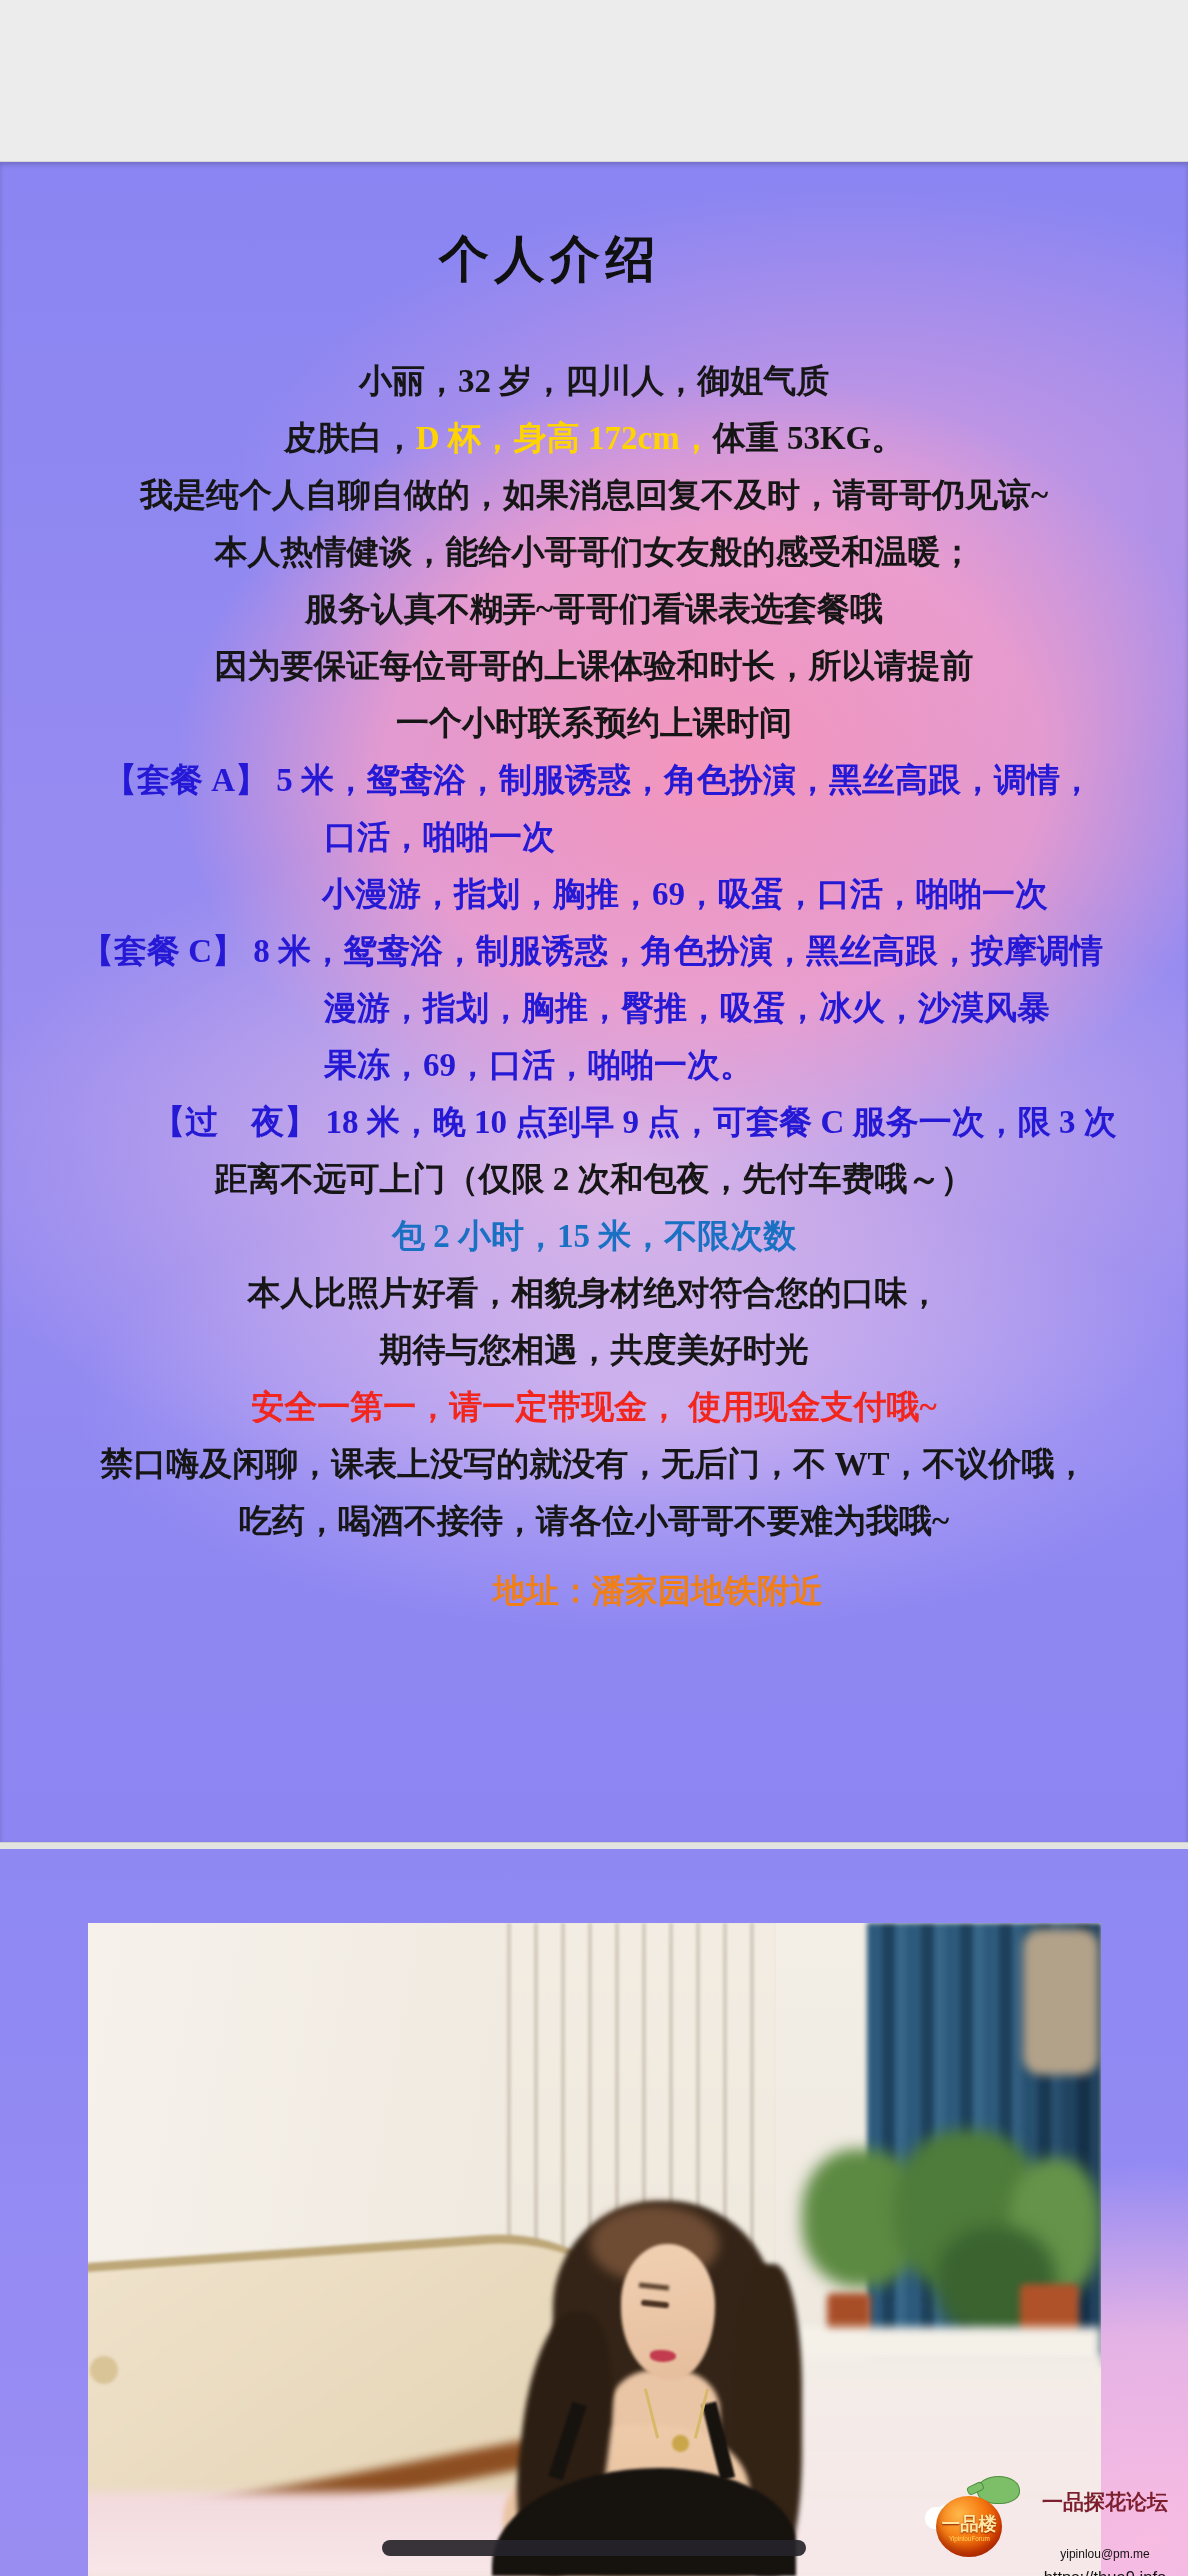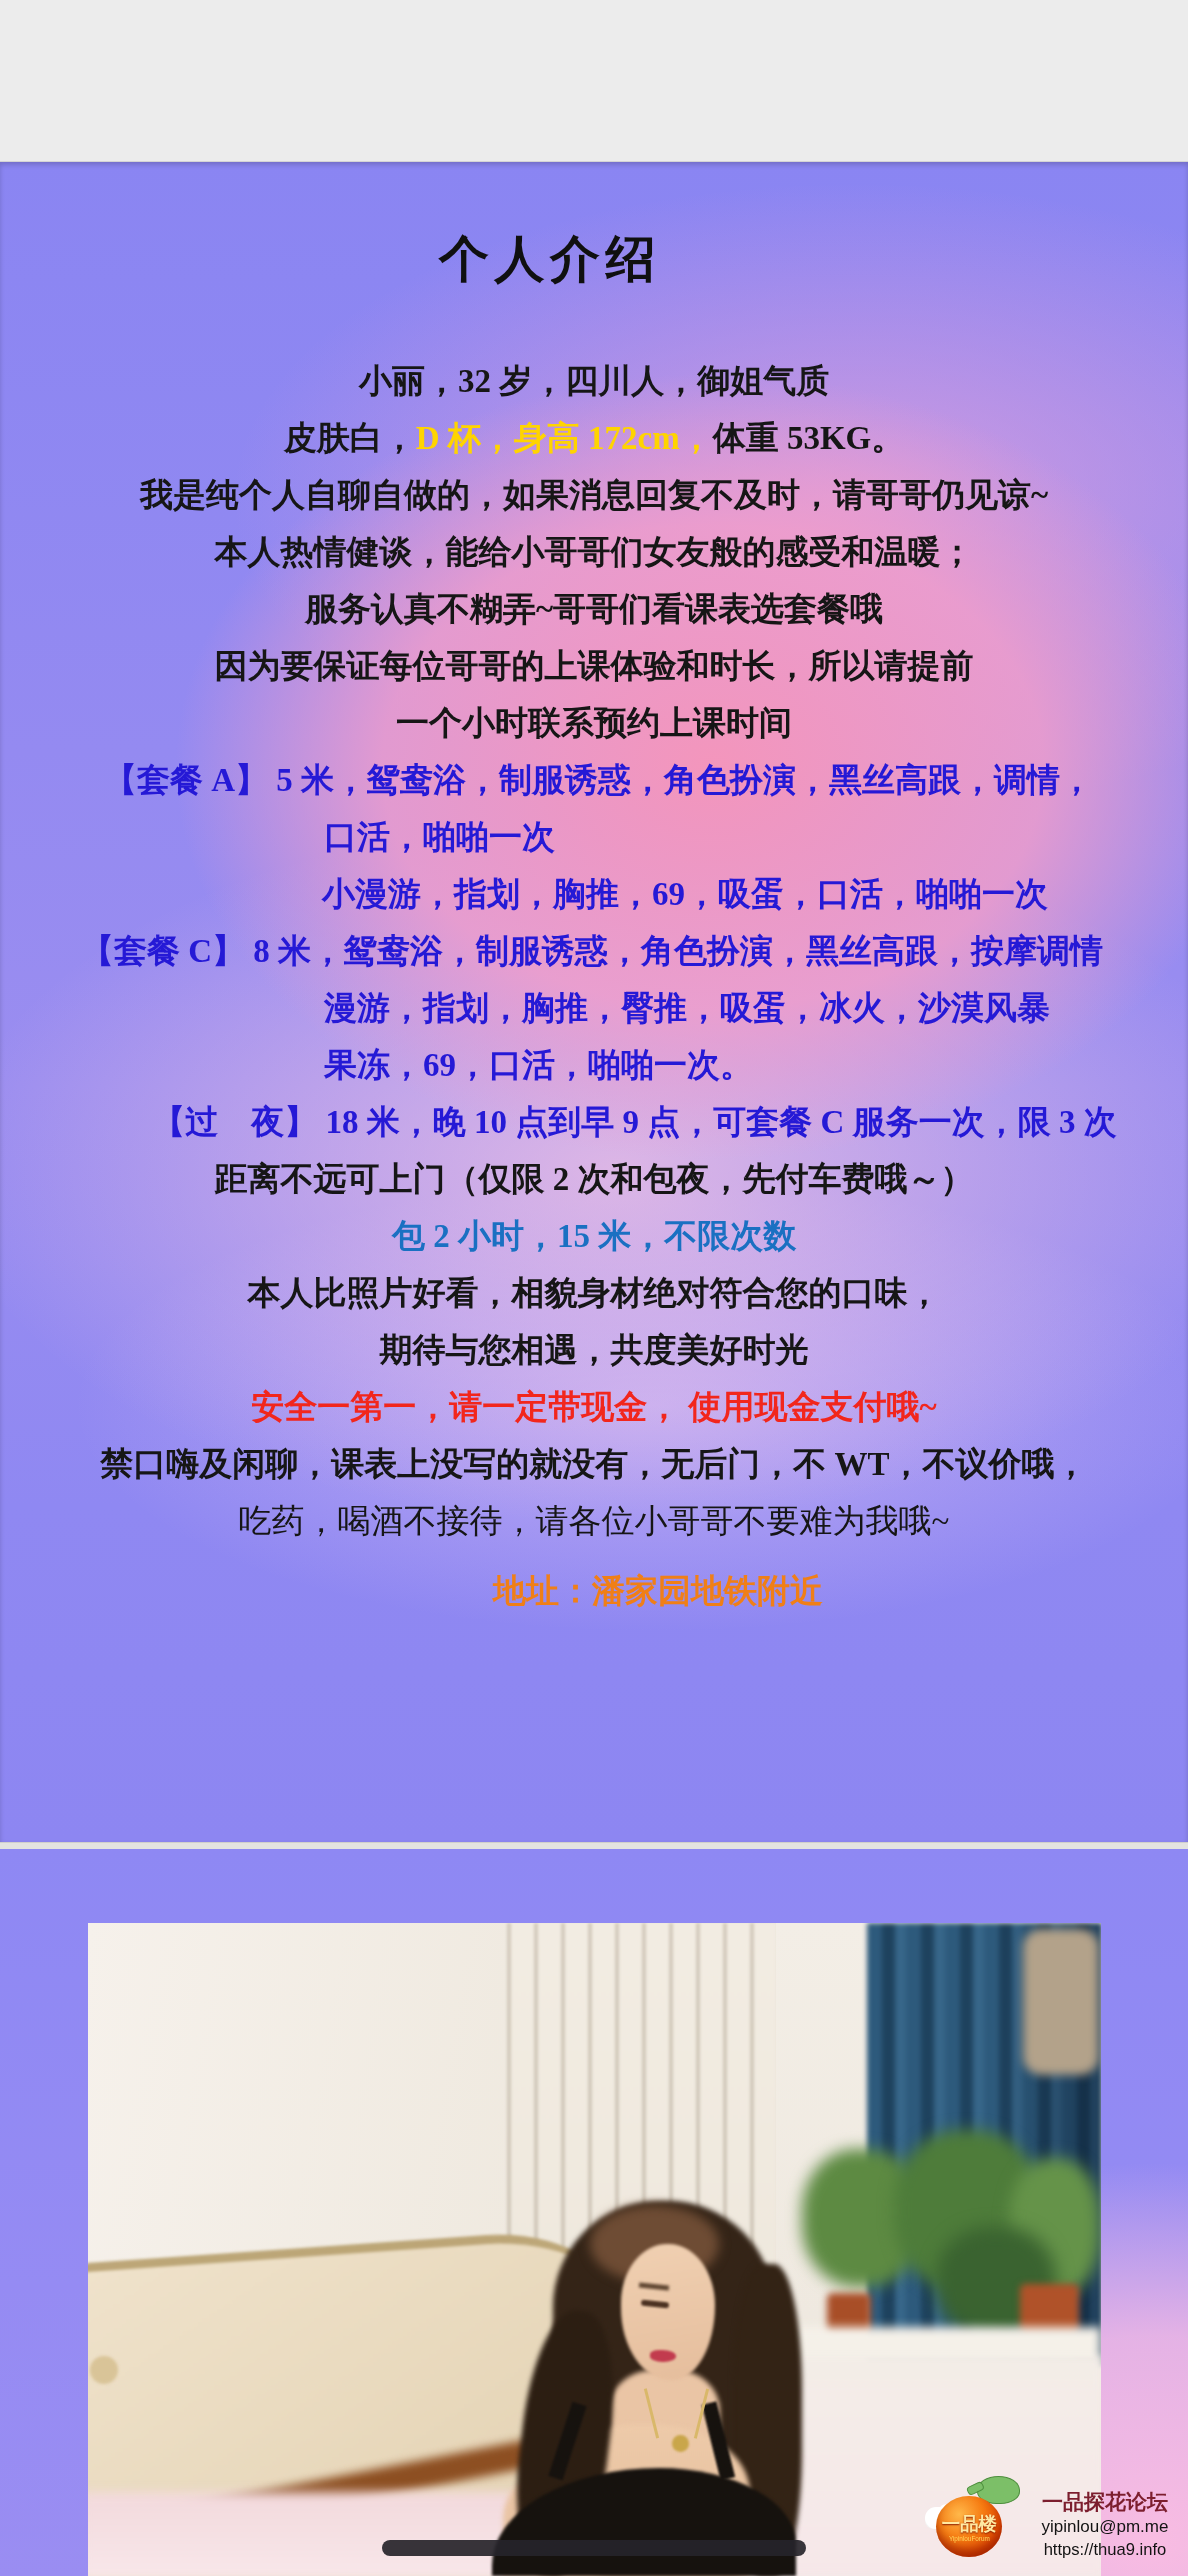--- a/index.html
+++ b/index.html
@@ -84,21 +84,21 @@
   .cloud{position:absolute;left:-3.7px;top:24px;width:46px;height:22px;background:#ffffff;border-radius:18.4px;
     box-shadow:9.2px -8.3px 0 -5.5px #ffffff,-2.8px 2.8px 0 -2.8px #f4f4f4;}
   .teapot{position:absolute;left:48px;top:-7.4px;width:41px;height:26px;background:#7cbf68;
     border:1.8px solid #4e8f3e;border-radius:50% 50% 45% 45%;}
   .teapot::before{content:"";position:absolute;left:-11px;top:7.4px;width:14.7px;height:7.4px;background:#7cbf68;
     border:1.8px solid #4e8f3e;border-radius:3.7px;transform:rotate(-25deg);}
   .cup{position:absolute;left:42px;top:20px;width:18.4px;height:22px;background:#8cc878;
     border:1.8px solid #4e8f3e;border-radius:2.8px;}
   .wm-text{position:absolute;left:100px;top:5.5px;width:152px;text-align:center;font-family:"Liberation Sans",sans-serif;}
   .wm-title{font-size:21px;font-weight:700;color:#7c1e2e;line-height:26px;white-space:nowrap;}
-  .wm-email{font-size:17px;color:#131313;line-height:23px;white-space:nowrap;}
+  .wm-email{font-size:12px;color:#131313;line-height:23px;white-space:nowrap;margin-top:28px;}
   .wm-url{font-size:16.6px;color:#131313;line-height:23px;white-space:nowrap;}
   
   .home-indicator{position:absolute;left:382px;top:2540px;width:424px;height:15.7px;border-radius:8.3px;
     background:rgba(38,36,42,.92);}
 </style>
 </head>
 <body>
 
 <div class="screen">
 
@@ -121,21 +121,21 @@
         <div class="line" style="color: rgb(37, 25, 214); font-weight: 700; text-align: left; padding-left: 81px;">【套餐 C】  8 米，鸳鸯浴，制服诱惑，角色扮演，黑丝高跟，按摩调情</div>
         <div class="line" style="color: rgb(37, 25, 214); font-weight: 700; text-align: left; padding-left: 324px;">漫游，指划，胸推，臀推，吸蛋，冰火，沙漠风暴</div>
         <div class="line" style="color: rgb(37, 25, 214); font-weight: 700; text-align: left; padding-left: 324px;">果冻，69，口活，啪啪一次。</div>
         <div class="line" style="color: rgb(37, 25, 214); font-weight: 700; text-align: center; padding-left: 81px;">【过　夜】 18 米，晚 10 点到早 9 点，可套餐 C 服务一次，限 3 次</div>
         <div class="line">距离不远可上门（仅限 2 次和包夜，先付车费哦～）</div>
         <div class="line" style="color: rgb(26, 112, 194); font-weight: 700;">包 2 小时，15 米，不限次数</div>
         <div class="line">本人比照片好看，相貌身材绝对符合您的口味，</div>
         <div class="line">期待与您相遇，共度美好时光</div>
         <div class="line" style="color: rgb(242, 38, 28);">安全一第一，请一定带现金， 使用现金支付哦~</div>
         <div class="line" style="font-weight: 700;">禁口嗨及闲聊，课表上没写的就没有，无后门，不 WT，不议价哦，</div>
-        <div class="line" style="font-weight: 400;">吃药，喝酒不接待，请各位小哥哥不要难为我哦~</div>
+        <div class="line" style="font-weight: 700;">吃药，喝酒不接待，请各位小哥哥不要难为我哦~</div>
         <div class="line" style="color: rgb(240, 127, 23); font-weight: 700; transform: translateX(64px); margin-top: 13px;">地址：潘家园地铁附近</div>
       </div>
   </div>
 
   <div class="divider"></div>
 
   <div class="page2">
     <div class="photo">
       <div class="ph-wall"></div>
       <div class="ph-panel"></div>

